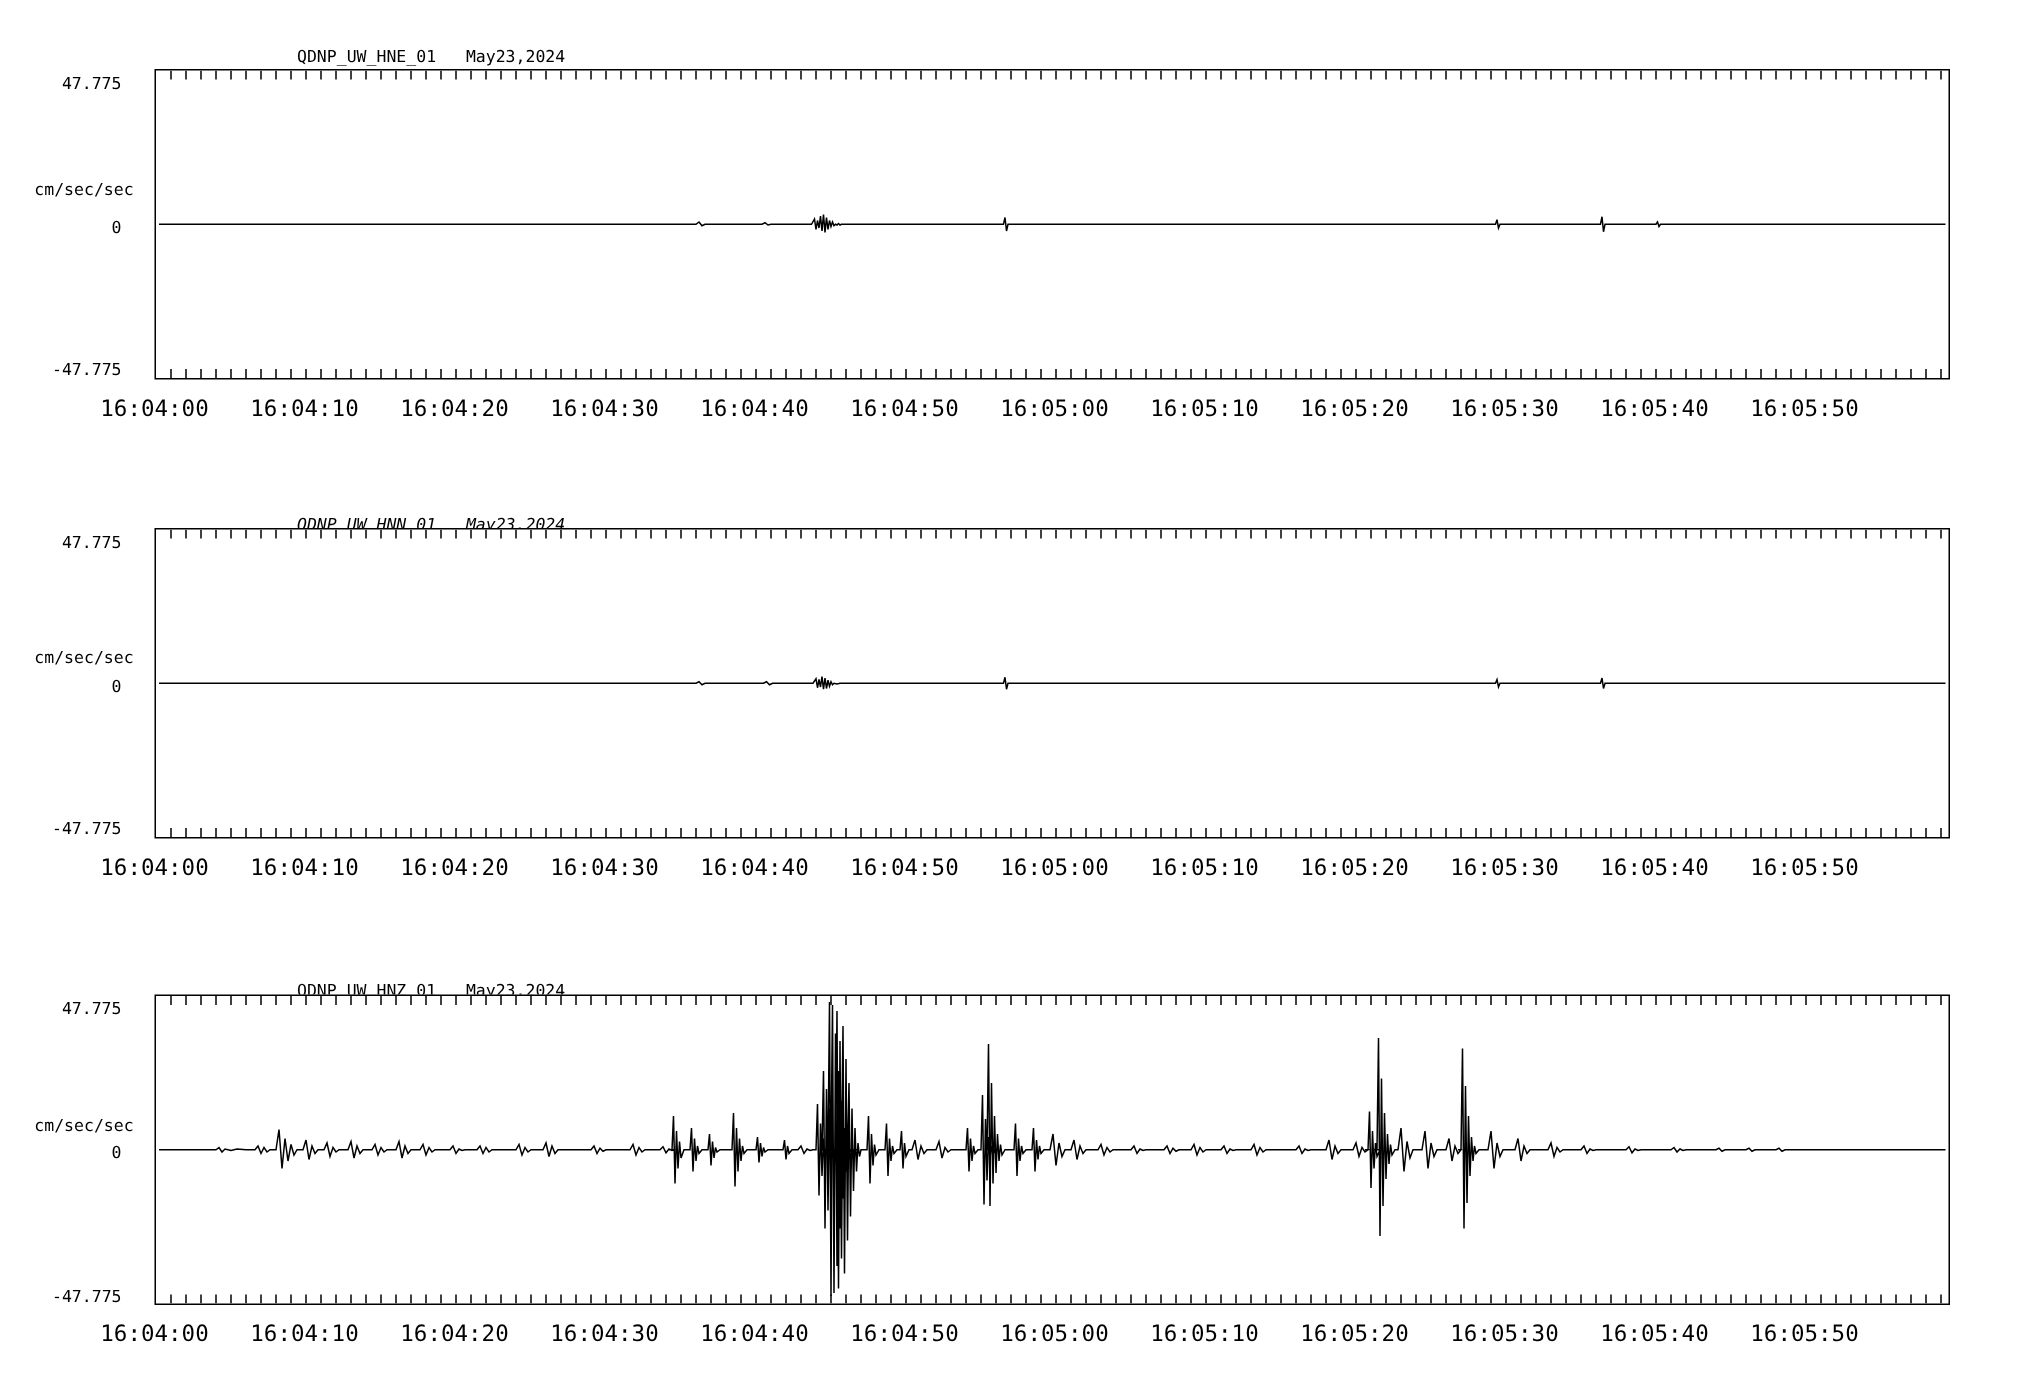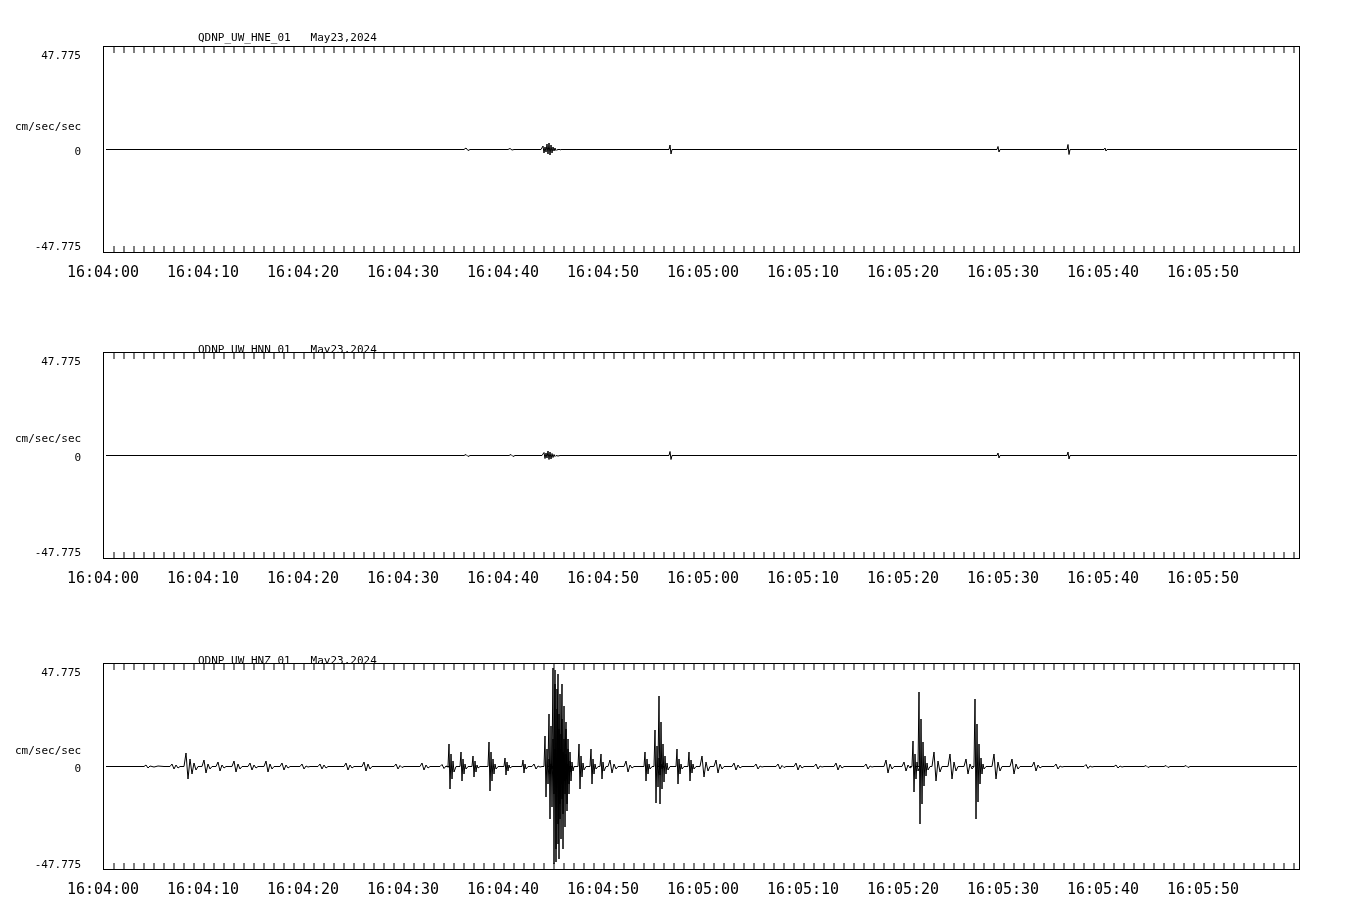--- a/index.html
+++ b/index.html
@@ -33,21 +33,21 @@
   .panel-title {
     position: absolute;
     font-size: 11px;
     letter-spacing: 0px;
     white-space: pre;
   }
   .ylabel {
     position: absolute;
     font-size: 11px;
     white-space: pre;
-    text-align: left;
+    text-align: center;
   }
   .ytick-label {
     position: absolute;
     font-size: 11px;
     white-space: pre;
     text-align: right;
   }
   .xtick-label {
     position: absolute;
     font-size: 15px;
@@ -95,21 +95,21 @@
     <div class="xtick-label" style="left:548px; top:263px; width:80px;">16:04:50</div>
     <div class="xtick-label" style="left:648px; top:263px; width:80px;">16:05:00</div>
     <div class="xtick-label" style="left:748px; top:263px; width:80px;">16:05:10</div>
     <div class="xtick-label" style="left:848px; top:263px; width:80px;">16:05:20</div>
     <div class="xtick-label" style="left:948px; top:263px; width:80px;">16:05:30</div>
     <div class="xtick-label" style="left:1048px; top:263px; width:80px;">16:05:40</div>
     <div class="xtick-label" style="left:1148px; top:263px; width:80px;">16:05:50</div>
   </div>
 
   <div class="panel" style="top:305px; height:290px;">
-    <div class="panel-title" style="left:183px; top:38px;">QDNP_UW_HNN_01   May23,2024</div>
+    <div class="panel-title" style="left:183px; top:38px;font-style:italic;">QDNP_UW_HNN_01   May23,2024</div>
     <div class="ylabel" style="left:0px; top:127px; width:82px;">cm/sec/sec</div>
     <div class="ytick-label" style="left:0px; top:50px; width:66px;">47.775</div>
     <div class="ytick-label" style="left:0px; top:146px; width:66px;">0</div>
     <div class="ytick-label" style="left:0px; top:241px; width:66px;">-47.775</div>
 
     <div class="plot-frame" style="left:88px; top:47px; width:1197px; height:207px;">
       <svg class="tickmarks" width="1195" height="205" viewBox="0 0 1195 205" preserveAspectRatio="none" style="left:0;top:0;">
         <g stroke="#000000" stroke-width="1">
           <path d="M10 0 v6 M20 0 v6 M30 0 v6 M40 0 v6 M50 0 v6 M60 0 v6 M70 0 v6 M80 0 v6 M90 0 v6 M100 0 v6 M110 0 v6 M120 0 v6 M130 0 v6 M140 0 v6 M150 0 v6 M160 0 v6 M170 0 v6 M180 0 v6 M190 0 v6 M200 0 v6 M210 0 v6 M220 0 v6 M230 0 v6 M240 0 v6 M250 0 v6 M260 0 v6 M270 0 v6 M280 0 v6 M290 0 v6 M300 0 v6 M310 0 v6 M320 0 v6 M330 0 v6 M340 0 v6 M350 0 v6 M360 0 v6 M370 0 v6 M380 0 v6 M390 0 v6 M400 0 v6 M410 0 v6 M420 0 v6 M430 0 v6 M440 0 v6 M450 0 v6 M460 0 v6 M470 0 v6 M480 0 v6 M490 0 v6 M500 0 v6 M510 0 v6 M520 0 v6 M530 0 v6 M540 0 v6 M550 0 v6 M560 0 v6 M570 0 v6 M580 0 v6 M590 0 v6 M600 0 v6 M610 0 v6 M620 0 v6 M630 0 v6 M640 0 v6 M650 0 v6 M660 0 v6 M670 0 v6 M680 0 v6 M690 0 v6 M700 0 v6 M710 0 v6 M720 0 v6 M730 0 v6 M740 0 v6 M750 0 v6 M760 0 v6 M770 0 v6 M780 0 v6 M790 0 v6 M800 0 v6 M810 0 v6 M820 0 v6 M830 0 v6 M840 0 v6 M850 0 v6 M860 0 v6 M870 0 v6 M880 0 v6 M890 0 v6 M900 0 v6 M910 0 v6 M920 0 v6 M930 0 v6 M940 0 v6 M950 0 v6 M960 0 v6 M970 0 v6 M980 0 v6 M990 0 v6 M1000 0 v6 M1010 0 v6 M1020 0 v6 M1030 0 v6 M1040 0 v6 M1050 0 v6 M1060 0 v6 M1070 0 v6 M1080 0 v6 M1090 0 v6 M1100 0 v6 M1110 0 v6 M1120 0 v6 M1130 0 v6 M1140 0 v6 M1150 0 v6 M1160 0 v6 M1170 0 v6 M1180 0 v6 M1190 0 v6"></path>
           <path d="M10 205 v-6 M20 205 v-6 M30 205 v-6 M40 205 v-6 M50 205 v-6 M60 205 v-6 M70 205 v-6 M80 205 v-6 M90 205 v-6 M100 205 v-6 M110 205 v-6 M120 205 v-6 M130 205 v-6 M140 205 v-6 M150 205 v-6 M160 205 v-6 M170 205 v-6 M180 205 v-6 M190 205 v-6 M200 205 v-6 M210 205 v-6 M220 205 v-6 M230 205 v-6 M240 205 v-6 M250 205 v-6 M260 205 v-6 M270 205 v-6 M280 205 v-6 M290 205 v-6 M300 205 v-6 M310 205 v-6 M320 205 v-6 M330 205 v-6 M340 205 v-6 M350 205 v-6 M360 205 v-6 M370 205 v-6 M380 205 v-6 M390 205 v-6 M400 205 v-6 M410 205 v-6 M420 205 v-6 M430 205 v-6 M440 205 v-6 M450 205 v-6 M460 205 v-6 M470 205 v-6 M480 205 v-6 M490 205 v-6 M500 205 v-6 M510 205 v-6 M520 205 v-6 M530 205 v-6 M540 205 v-6 M550 205 v-6 M560 205 v-6 M570 205 v-6 M580 205 v-6 M590 205 v-6 M600 205 v-6 M610 205 v-6 M620 205 v-6 M630 205 v-6 M640 205 v-6 M650 205 v-6 M660 205 v-6 M670 205 v-6 M680 205 v-6 M690 205 v-6 M700 205 v-6 M710 205 v-6 M720 205 v-6 M730 205 v-6 M740 205 v-6 M750 205 v-6 M760 205 v-6 M770 205 v-6 M780 205 v-6 M790 205 v-6 M800 205 v-6 M810 205 v-6 M820 205 v-6 M830 205 v-6 M840 205 v-6 M850 205 v-6 M860 205 v-6 M870 205 v-6 M880 205 v-6 M890 205 v-6 M900 205 v-6 M910 205 v-6 M920 205 v-6 M930 205 v-6 M940 205 v-6 M950 205 v-6 M960 205 v-6 M970 205 v-6 M980 205 v-6 M990 205 v-6 M1000 205 v-6 M1010 205 v-6 M1020 205 v-6 M1030 205 v-6 M1040 205 v-6 M1050 205 v-6 M1060 205 v-6 M1070 205 v-6 M1080 205 v-6 M1090 205 v-6 M1100 205 v-6 M1110 205 v-6 M1120 205 v-6 M1130 205 v-6 M1140 205 v-6 M1150 205 v-6 M1160 205 v-6 M1170 205 v-6 M1180 205 v-6 M1190 205 v-6"></path>

